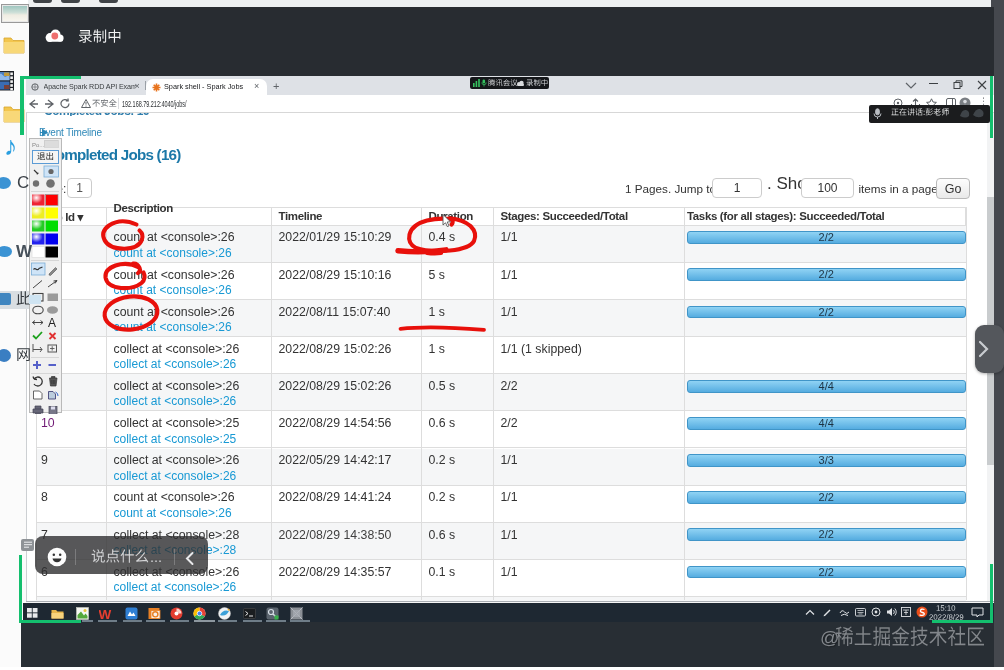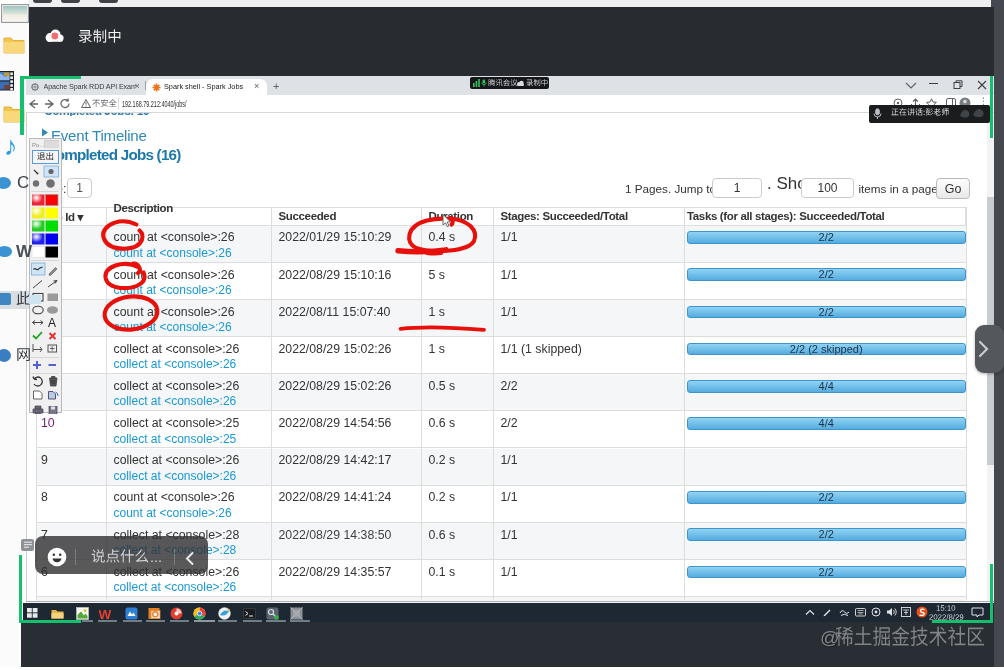--- a/index.html
+++ b/index.html
@@ -169,35 +169,35 @@
     <circle cx="6" cy="4.6" r="1.8" fill="#dadce0"></circle>
     <path d="M2.5 9.5 A4.5 4.5 0 0 1 9.5 9.5" fill="#dadce0"></path>
   </svg>
 <div class="ab" style="left:979px;top:96px;font-size:9px;color:#5f6368;letter-spacing:0">⋮</div>
 <div class="ab" style="left:44px;top:112.5px;width:200px;height:3.2px;overflow:hidden">
     <div style="margin-top:-9px;font-size:12px;letter-spacing:-0.5px;font-weight:bold;color:#2e7cab">Completed Jobs: 16</div>
   </div>
 <svg class="ab" style="left:41px;top:128px" width="8" height="9">
     <path d="M1 0.5 L7 4.5 L1 8.5 Z" fill="#2e88b8"></path>
   </svg>
-<div class="ab" style="left:51px;top:126.5px;font-size:15px;letter-spacing:-0.2px;color:#2e88b8">Event Timeline</div>
+<div class="ab" style="left:39px;top:126.5px;font-size:10px;letter-spacing:-0.2px;color:#2e88b8">Event Timeline</div>
 <div class="ab" style="left:45.5px;top:145.6px;font-size:15.2px;font-weight:bold;color:#1b78a8;letter-spacing:-0.75px">Completed Jobs (16)</div>
 <div class="ab" style="left:35px;top:182px;font-size:12px;color:#333">Page:</div>
 <div class="ab" style="left:67px;top:177.5px;width:25px;height:20.5px;border:1px solid #ccc;border-radius:4px;background:#fff;font-size:12px;color:#555;text-align:center;line-height:19px">1</div>
 <div class="ab" style="left:625px;top:182px;font-size:11.7px;color:#333">1 Pages. Jump to</div>
 <div class="ab" style="left:712px;top:177.5px;width:50px;height:20.5px;border:1px solid #ccc;border-radius:4px;background:#fff;font-size:12px;color:#333;text-align:center;line-height:19px">1</div>
 <div class="ab" style="left:767px;top:174px;font-size:17px;color:#333">. Show</div>
 <div class="ab" style="left:801px;top:177.5px;width:53px;height:20.5px;border:1px solid #ccc;border-radius:4px;background:#fff;font-size:12px;color:#333;text-align:center;line-height:19px">100</div>
 <div class="ab" style="left:858.5px;top:182px;font-size:11.7px;color:#333">items in a page.</div>
 <div class="ab" style="left:936px;top:177.5px;width:34px;height:21.5px;border:1px solid #b9b9b9;border-radius:4px;background:linear-gradient(#fdfdfd,#e9e9e9);font-size:12.5px;color:#333;text-align:center;line-height:20px">Go</div>
 <div class="ab" style="left:0;top:0;width:1004px;height:600.5px;overflow:hidden;pointer-events:none">
 <div class="ab" style="left:35.5px;top:207.2px;width:930.5px;height:18.4px;border:1px solid #ddd;background:#fff"></div>
 <div class="ab" style="left:43px;top:210.39999999999998px;font-size:11.5px;letter-spacing:-0.35px;font-weight:bold;color:#333">Job Id ▾</div>
 <div class="ab" style="left:113.5px;top:202px;font-size:11.5px;letter-spacing:-0.35px;font-weight:bold;color:#333">Description</div>
-<div class="ab" style="left:278.5px;top:210.39999999999998px;font-size:11.5px;letter-spacing:-0.35px;font-weight:bold;color:#333">Succeeded</div>
+<div class="ab" style="left:278.5px;top:210.39999999999998px;font-size:11.5px;letter-spacing:-0.35px;font-weight:bold;color:#333">Timeline</div>
 <div class="ab" style="left:428.5px;top:210.39999999999998px;font-size:11.5px;letter-spacing:-0.35px;font-weight:bold;color:#333">Duration</div>
 <div class="ab" style="left:500.5px;top:210.39999999999998px;font-size:11.5px;letter-spacing:-0.35px;font-weight:bold;color:#333">Stages: Succeeded/Total</div>
 <div class="ab" style="left:687px;top:210.39999999999998px;font-size:11.5px;letter-spacing:-0.35px;font-weight:bold;color:#333">Tasks (for all stages): Succeeded/Total</div>
 <div class="ab" style="left:35.5px;top:225.6px;width:930.5px;height:37.15px;background:#f5f6f7;border-bottom:1px solid #ddd"></div>
 <div class="ab" style="left:41px;top:230.4px;font-size:12.3px;color:#333">15</div>
 <div class="ab" style="left:113.5px;top:230.4px;font-size:12.3px;color:#333">count at &lt;console&gt;:26</div>
 <div class="ab" style="left:113.5px;top:245.79999999999998px;font-size:12px;color:#1899d4">count at &lt;console&gt;:26</div>
 <div class="ab" style="left:278.5px;top:230.4px;font-size:12.3px;color:#333">2022/01/29 15:10:29</div>
 <div class="ab" style="left:428.5px;top:230.4px;font-size:12.3px;color:#333">0.4 s</div>
 <div class="ab" style="left:500.5px;top:230.4px;font-size:12.3px;color:#333">1/1</div>
@@ -218,44 +218,44 @@
 <div class="ab" style="left:428.5px;top:304.7px;font-size:12.3px;color:#333">1 s</div>
 <div class="ab" style="left:500.5px;top:304.7px;font-size:12.3px;color:#333">1/1</div>
 <div class="ab" style="left:687px;top:305.5px;width:278.5px;height:12.8px;background:linear-gradient(#90d3f4,#55ace0);border:1px solid #4095c8;border-radius:3px;font-size:11px;color:#1d3344;text-align:center;line-height:11.5px">2/2</div>
 <div class="ab" style="left:35.5px;top:337.04999999999995px;width:930.5px;height:37.15px;background:#ffffff;border-bottom:1px solid #ddd"></div>
 <div class="ab" style="left:41px;top:341.84999999999997px;font-size:12.3px;color:#333">12</div>
 <div class="ab" style="left:113.5px;top:341.84999999999997px;font-size:12.3px;color:#333">collect at &lt;console&gt;:26</div>
 <div class="ab" style="left:113.5px;top:357.24999999999994px;font-size:12px;color:#1899d4">collect at &lt;console&gt;:26</div>
 <div class="ab" style="left:278.5px;top:341.84999999999997px;font-size:12.3px;color:#333">2022/08/29 15:02:26</div>
 <div class="ab" style="left:428.5px;top:341.84999999999997px;font-size:12.3px;color:#333">1 s</div>
 <div class="ab" style="left:500.5px;top:341.84999999999997px;font-size:12.3px;color:#333">1/1 (1 skipped)</div>
-<div class="ab" style="left:687px;top:342.65px;width:278.5px;height:12.8px;background:linear-gradient(#90d3f4,#55ace0);border:1px solid #4095c8;border-radius:3px;font-size:11px;color:#1d3344;text-align:center;line-height:11.5px">2/2 (2 skipped)</div>
 <div class="ab" style="left:35.5px;top:374.19999999999993px;width:930.5px;height:37.15px;background:#f5f6f7;border-bottom:1px solid #ddd"></div>
 <div class="ab" style="left:41px;top:378.99999999999994px;font-size:12.3px;color:#333">11</div>
 <div class="ab" style="left:113.5px;top:378.99999999999994px;font-size:12.3px;color:#333">collect at &lt;console&gt;:26</div>
 <div class="ab" style="left:113.5px;top:394.3999999999999px;font-size:12px;color:#1899d4">collect at &lt;console&gt;:26</div>
 <div class="ab" style="left:278.5px;top:378.99999999999994px;font-size:12.3px;color:#333">2022/08/29 15:02:26</div>
 <div class="ab" style="left:428.5px;top:378.99999999999994px;font-size:12.3px;color:#333">0.5 s</div>
 <div class="ab" style="left:500.5px;top:378.99999999999994px;font-size:12.3px;color:#333">2/2</div>
 <div class="ab" style="left:687px;top:379.79999999999995px;width:278.5px;height:12.8px;background:linear-gradient(#90d3f4,#55ace0);border:1px solid #4095c8;border-radius:3px;font-size:11px;color:#1d3344;text-align:center;line-height:11.5px">4/4</div>
 <div class="ab" style="left:35.5px;top:411.3499999999999px;width:930.5px;height:37.15px;background:#ffffff;border-bottom:1px solid #ddd"></div>
 <div class="ab" style="left:41px;top:416.1499999999999px;font-size:12.3px;color:#701a75">10</div>
 <div class="ab" style="left:113.5px;top:416.1499999999999px;font-size:12.3px;color:#333">collect at &lt;console&gt;:25</div>
 <div class="ab" style="left:113.5px;top:431.5499999999999px;font-size:12px;color:#1899d4">collect at &lt;console&gt;:25</div>
 <div class="ab" style="left:278.5px;top:416.1499999999999px;font-size:12.3px;color:#333">2022/08/29 14:54:56</div>
 <div class="ab" style="left:428.5px;top:416.1499999999999px;font-size:12.3px;color:#333">0.6 s</div>
 <div class="ab" style="left:500.5px;top:416.1499999999999px;font-size:12.3px;color:#333">2/2</div>
 <div class="ab" style="left:687px;top:416.94999999999993px;width:278.5px;height:12.8px;background:linear-gradient(#90d3f4,#55ace0);border:1px solid #4095c8;border-radius:3px;font-size:11px;color:#1d3344;text-align:center;line-height:11.5px">4/4</div>
 <div class="ab" style="left:35.5px;top:448.4999999999999px;width:930.5px;height:37.15px;background:#f5f6f7;border-bottom:1px solid #ddd"></div>
 <div class="ab" style="left:41px;top:453.2999999999999px;font-size:12.3px;color:#333">9</div>
 <div class="ab" style="left:113.5px;top:453.2999999999999px;font-size:12.3px;color:#333">collect at &lt;console&gt;:26</div>
 <div class="ab" style="left:113.5px;top:468.6999999999999px;font-size:12px;color:#1899d4">collect at &lt;console&gt;:26</div>
-<div class="ab" style="left:278.5px;top:453.2999999999999px;font-size:12.3px;color:#333">2022/08/29 14:42:17</div>
+<div class="ab" style="left:278.5px;top:453.2999999999999px;font-size:12.3px;color:#333">2022/05/29 14:42:17</div>
 <div class="ab" style="left:428.5px;top:453.2999999999999px;font-size:12.3px;color:#333">0.2 s</div>
 <div class="ab" style="left:500.5px;top:453.2999999999999px;font-size:12.3px;color:#333">1/1</div>
+<div class="ab" style="left:687px;top:454.0999999999999px;width:278.5px;height:12.8px;background:linear-gradient(#90d3f4,#55ace0);border:1px solid #4095c8;border-radius:3px;font-size:11px;color:#1d3344;text-align:center;line-height:11.5px">3/3</div>
 <div class="ab" style="left:35.5px;top:485.64999999999986px;width:930.5px;height:37.15px;background:#ffffff;border-bottom:1px solid #ddd"></div>
 <div class="ab" style="left:41px;top:490.4499999999999px;font-size:12.3px;color:#333">8</div>
 <div class="ab" style="left:113.5px;top:490.4499999999999px;font-size:12.3px;color:#333">count at &lt;console&gt;:26</div>
 <div class="ab" style="left:113.5px;top:505.84999999999985px;font-size:12px;color:#1899d4">count at &lt;console&gt;:26</div>
 <div class="ab" style="left:278.5px;top:490.4499999999999px;font-size:12.3px;color:#333">2022/08/29 14:41:24</div>
 <div class="ab" style="left:428.5px;top:490.4499999999999px;font-size:12.3px;color:#333">0.2 s</div>
 <div class="ab" style="left:500.5px;top:490.4499999999999px;font-size:12.3px;color:#333">1/1</div>
 <div class="ab" style="left:687px;top:491.2499999999999px;width:278.5px;height:12.8px;background:linear-gradient(#90d3f4,#55ace0);border:1px solid #4095c8;border-radius:3px;font-size:11px;color:#1d3344;text-align:center;line-height:11.5px">2/2</div>
 <div class="ab" style="left:35.5px;top:522.7999999999998px;width:930.5px;height:37.15px;background:#f5f6f7;border-bottom:1px solid #ddd"></div>
 <div class="ab" style="left:41px;top:527.5999999999998px;font-size:12.3px;color:#333">7</div>

